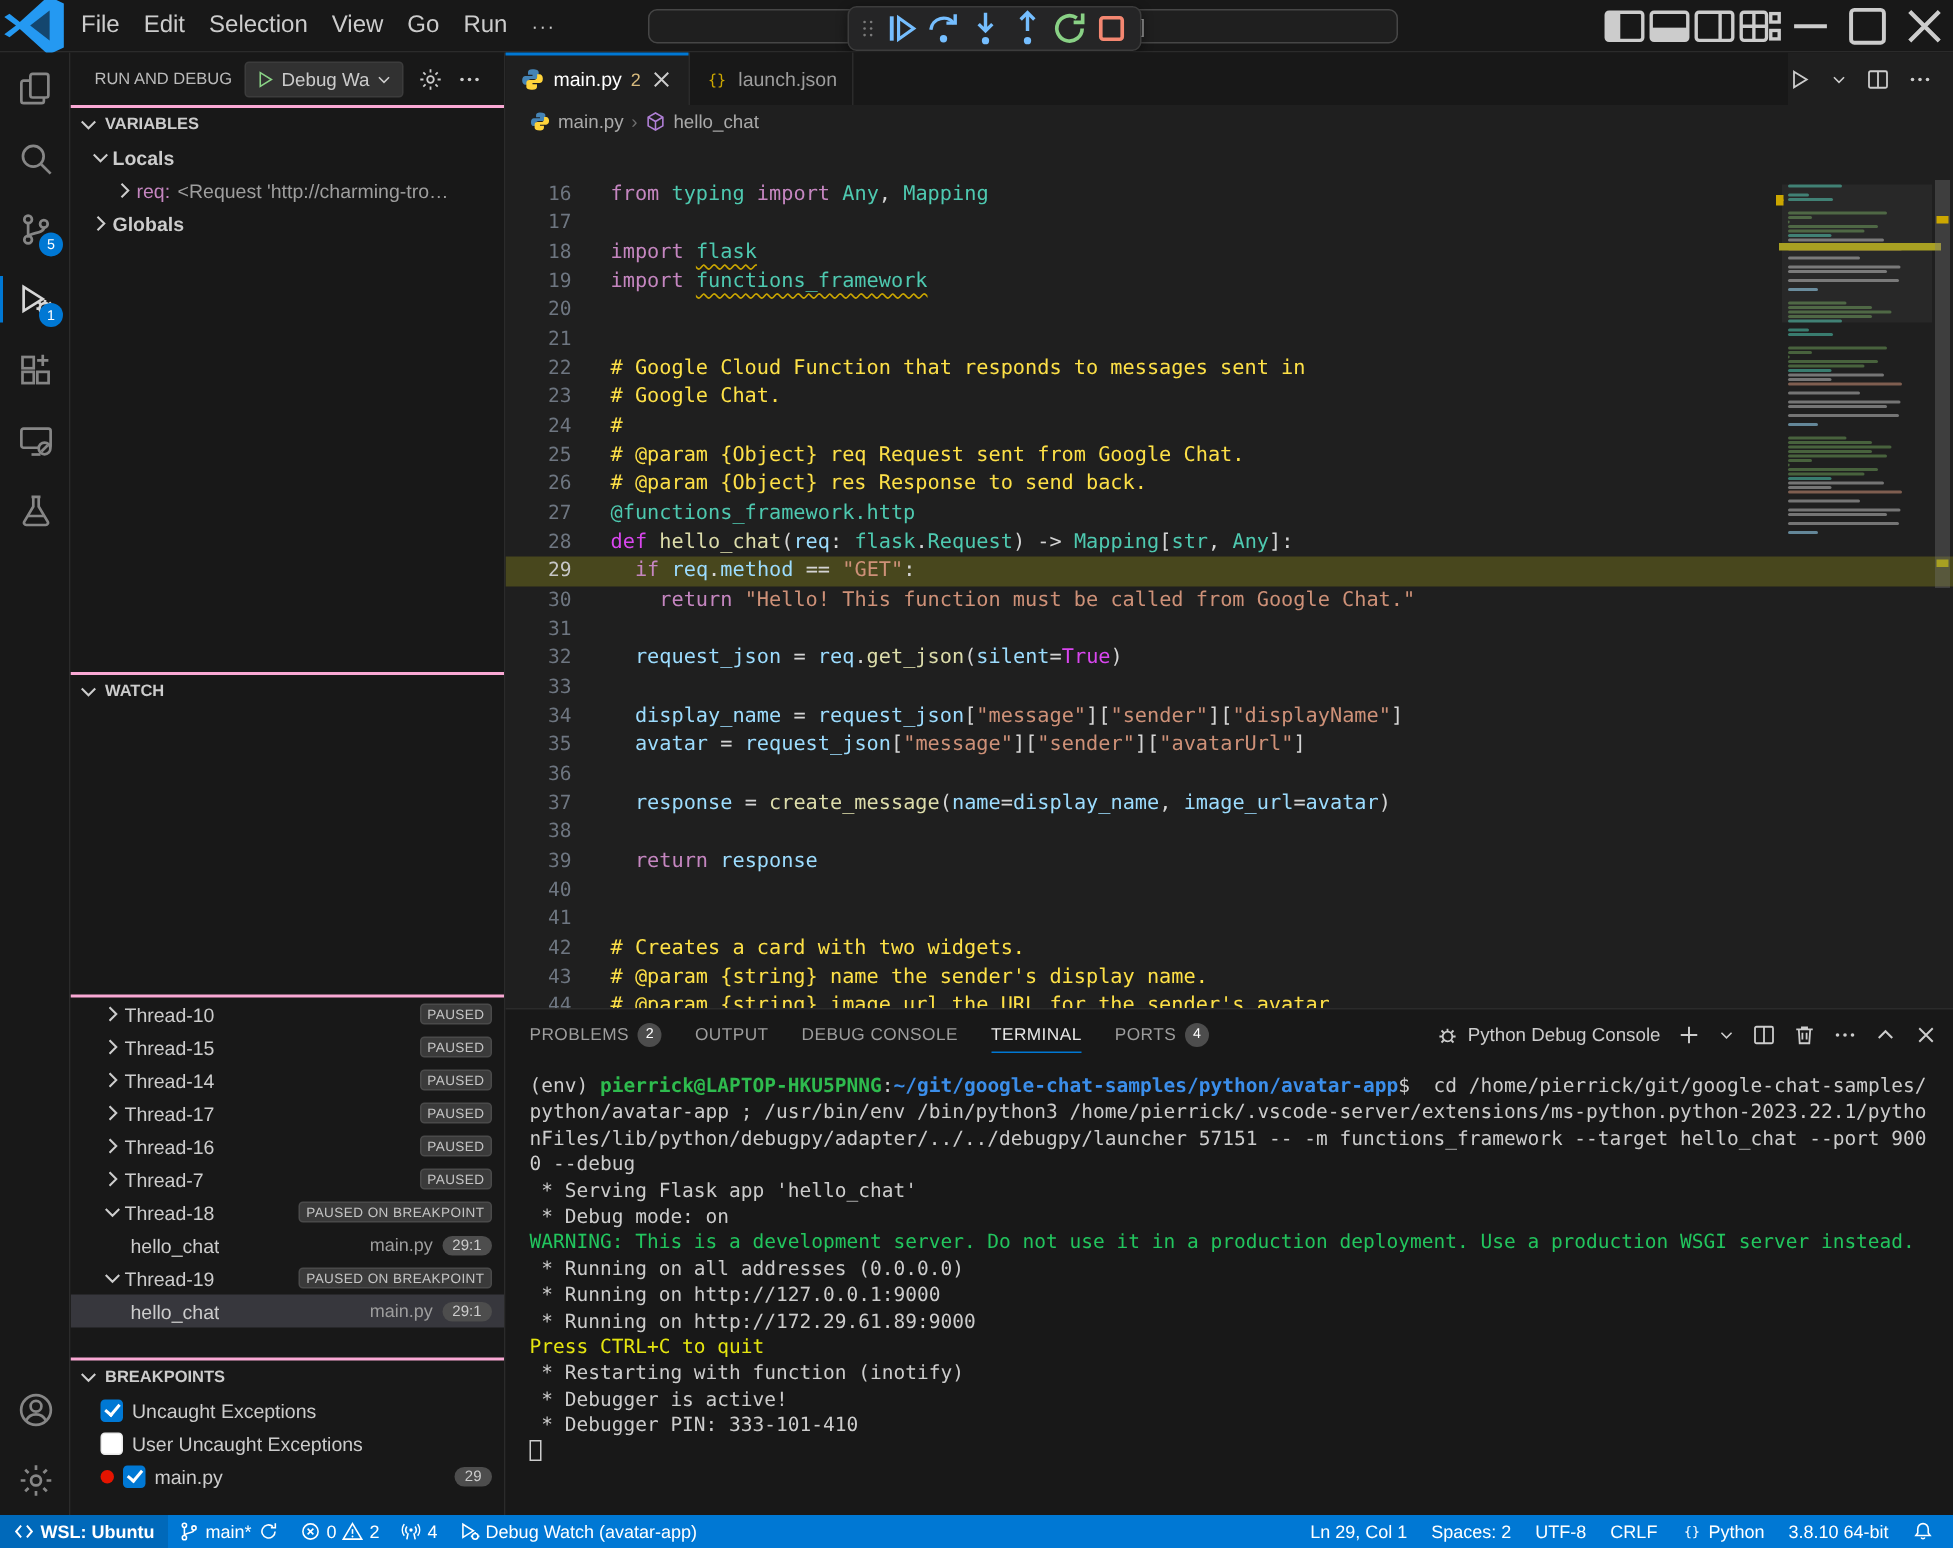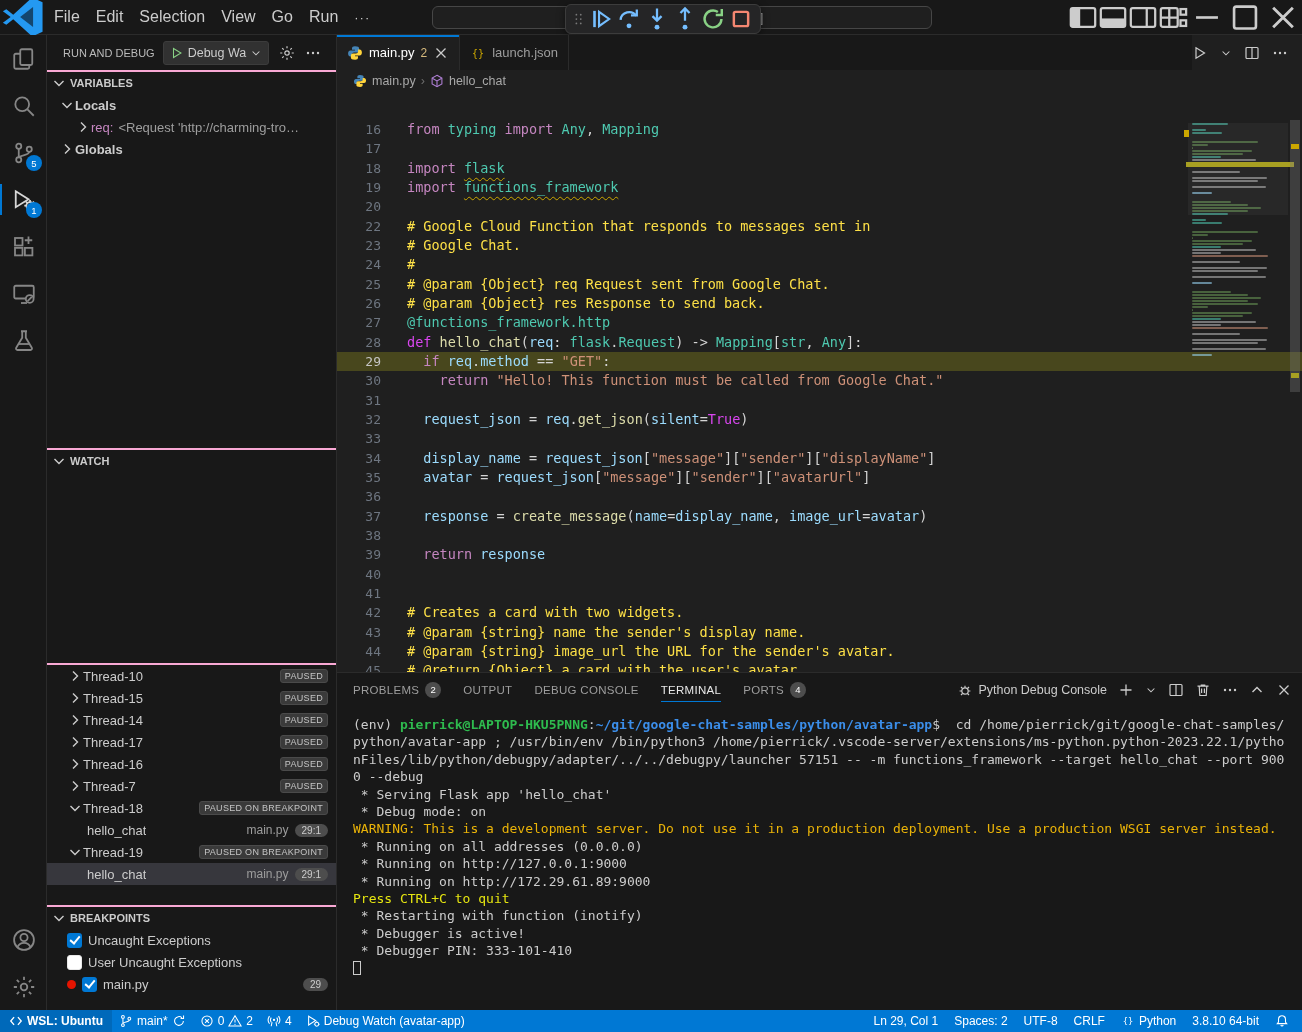--- a/index.html
+++ b/index.html
@@ -107,21 +107,21 @@
   .ptab { position:relative; height:33px; display:flex; align-items:center; gap:6px; margin-right:22px; font-size:11.5px; letter-spacing:.3px; color:#9d9d9d; }
   .ptab.active { color:#e7e7e7; }
   .ptab.active::after { content:""; position:absolute; left:0; right:0; bottom:4px; height:1.5px; background:#0078d4; }
   .ptab-badge { min-width:16px; height:16px; border-radius:9px; background:#4d4d4d; color:#fff; font-size:9.5px; display:flex; align-items:center; justify-content:center; padding:0 4px; }
   #panel-actions { margin-left:auto; display:flex; align-items:center; gap:11px; color:#cccccc; }
   #panel-actions .icon { width:16px; height:16px; }
   #console-label { display:flex; align-items:center; gap:5px; font-size:12.5px; color:#cccccc; }
   #terminal { padding:10px 14px 0 16px; font-family:"DejaVu Sans Mono", monospace; font-size:13px; line-height:17.4px; color:#cccccc; }
   #terminal .t-line { white-space:pre-wrap; word-break:break-all; }
   .tt-w { color:#cccccc; } .tt-g { color:#2ebb4e; font-weight:bold; } .tt-b { color:#3b8eea; font-weight:bold; }
-  .tt-r { color:#eab308;margin-top:24px; } .tt-y { color:#e5e510; }
+  .tt-r { color:#22c55e;margin-top:24px; } .tt-y { color:#e5e510; }
   #term-cursor { display:inline-block; width:8px; height:14px; border:1px solid #cccccc; vertical-align:-2px; }
 
   
   #statusbar { position:absolute; left:0; bottom:0; width:1302px; height:22px; background:#0078d4; color:#ffffff; display:flex; align-items:center; font-size:12px; }
   .sb-item { display:flex; align-items:center; gap:4px; padding:0 7px; height:22px; }
   .sb-item .icon { width:14px; height:14px; }
   #sb-remote { background:rgba(0,0,0,.12); padding:0 9px; font-weight:bold; }
   #sb-right { margin-left:auto; display:flex; align-items:center; padding-right:6px; }
 </style>
 </head>
@@ -607,20 +607,21 @@
         </span>
       <span>hello_chat</span>
     </div>
     <div id="code-area">
       <div id="code-lines">
           <div class="code-line"><span class="gutter">16</span><span class="ctext"><span class="tok-k">from</span><span class="tok-p"> </span><span class="tok-t">typing</span><span class="tok-p"> </span><span class="tok-k">import</span><span class="tok-p"> </span><span class="tok-t">Any</span><span class="tok-p">, </span><span class="tok-t">Mapping</span></span></div>
           <div class="code-line"><span class="gutter">17</span><span class="ctext"></span></div>
           <div class="code-line"><span class="gutter">18</span><span class="ctext"><span class="tok-k">import</span><span class="tok-p"> </span><span class="tok-tw">flask</span></span></div>
           <div class="code-line"><span class="gutter">19</span><span class="ctext"><span class="tok-k">import</span><span class="tok-p"> </span><span class="tok-tw">functions_framework</span></span></div>
           <div class="code-line"><span class="gutter">20</span><span class="ctext"></span></div>
+          <div class="code-line"><span class="gutter">21</span><span class="ctext"></span></div>
           <div class="code-line"><span class="gutter">22</span><span class="ctext"><span class="tok-c"># Google Cloud Function that responds to messages sent in</span></span></div>
           <div class="code-line"><span class="gutter">23</span><span class="ctext"><span class="tok-c"># Google Chat.</span></span></div>
           <div class="code-line"><span class="gutter">24</span><span class="ctext"><span class="tok-c">#</span></span></div>
           <div class="code-line"><span class="gutter">25</span><span class="ctext"><span class="tok-c"># @param {Object} req Request sent from Google Chat.</span></span></div>
           <div class="code-line"><span class="gutter">26</span><span class="ctext"><span class="tok-c"># @param {Object} res Response to send back.</span></span></div>
           <div class="code-line"><span class="gutter">27</span><span class="ctext"><span class="tok-t">@functions_framework.http</span></span></div>
           <div class="code-line"><span class="gutter">28</span><span class="ctext"><span class="tok-b">def</span><span class="tok-p"> </span><span class="tok-f">hello_chat</span><span class="tok-p">(</span><span class="tok-v">req</span><span class="tok-p">: </span><span class="tok-t">flask</span><span class="tok-p">.</span><span class="tok-t">Request</span><span class="tok-p">) -&gt; </span><span class="tok-t">Mapping</span><span class="tok-p">[</span><span class="tok-t">str</span><span class="tok-p">, </span><span class="tok-t">Any</span><span class="tok-p">]:</span></span></div>
           <div class="code-line hl"><span class="gutter">29</span><span class="ctext"><span class="tok-p">  </span><span class="tok-k">if</span><span class="tok-p"> </span><span class="tok-v">req</span><span class="tok-p">.</span><span class="tok-v">method</span><span class="tok-p"> == </span><span class="tok-s">"GET"</span><span class="tok-p">:</span></span></div>
           <div class="code-line"><span class="gutter">30</span><span class="ctext"><span class="tok-p">    </span><span class="tok-k">return</span><span class="tok-p"> </span><span class="tok-s">"Hello! This function must be called from Google Chat."</span></span></div>
           <div class="code-line"><span class="gutter">31</span><span class="ctext"></span></div>

